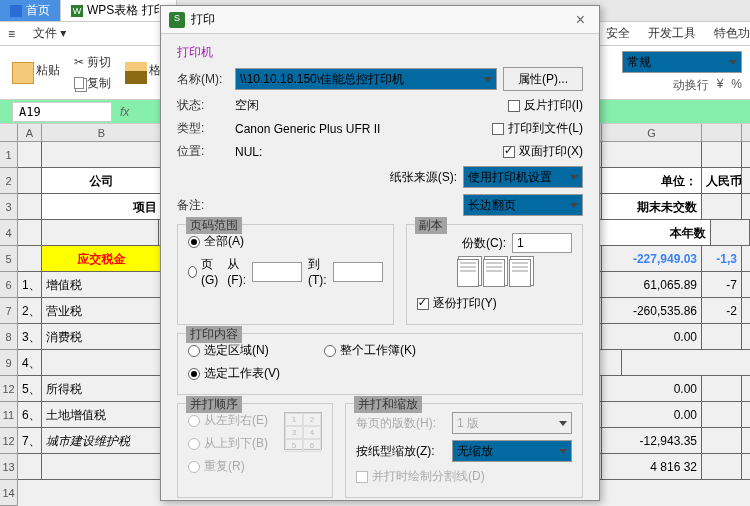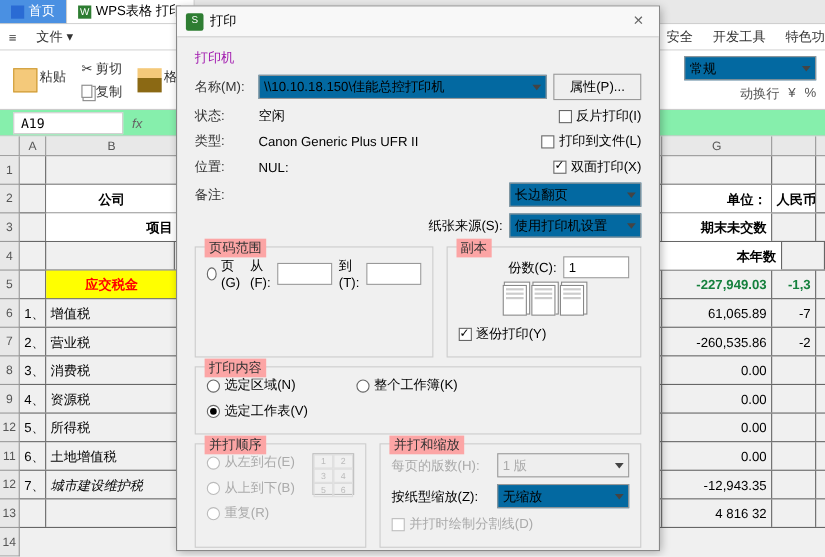--- a/index.html
+++ b/index.html
@@ -21,41 +21,41 @@
 .sheet{position:relative;background:#fff}
 .colhdr{display:flex;background:#e8e8e8;height:18px;border-bottom:1px solid #999}
 .colhdr div{border-right:1px solid #999;text-align:center;font-size:11px;line-height:18px;color:#555}
 .rowhdr{position:absolute;left:0;top:18px;width:18px;background:#e8e8e8}
 .rowhdr div{height:26px;border-bottom:1px solid #999;border-right:1px solid #999;text-align:center;font-size:11px;line-height:26px;color:#555}
 .cells{position:absolute;left:18px;top:18px;right:0}
 .crow{display:flex;height:26px;border-bottom:1px solid #666}
 .cell{border-right:1px solid #666;padding:0 4px;line-height:26px;overflow:hidden;white-space:nowrap}
 .hdr-cell{font-weight:bold;text-align:center;background:#fff}
 .yellow{background:#ffff00;color:#ff0000;font-weight:bold;text-align:center}
-.redtxt{color:#15803d;font-weight:bold}
+.redtxt{color:#3b82f6;font-weight:bold}
 .rt{text-align:right}
 .ct{text-align:right}
 .dialog{position:absolute;left:160px;top:5px;width:440px;height:496px;background:#f0f0f0;border:1px solid #888;box-shadow:2px 2px 8px rgba(0,0,0,0.3);z-index:100}
 .dlg-title{display:flex;height:28px;align-items:center;padding:0 8px;border-bottom:1px solid #ccc;background:#f8f8f8}
 .dlg-title .ico{background:#2e7d32;border-radius:2px}
 .dlg-close{margin-left:auto;font-size:16px;color:#666;cursor:pointer;padding:0 6px}
 .dlg-body{padding:10px 16px}
 .section{margin-bottom:8px}
 .sec-title{color:#a21caf;margin-bottom:6px}
 .row{display:flex;align-items:center;margin-bottom:6px;gap:6px}
 .lbl{width:52px;color:#333}
 .combo{flex:1;height:22px;border:1px solid #999;background:#0369a1;padding:0 4px;display:flex;align-items:center;justify-content:space-between}
 .combo.sm{width:120px;flex:none}
 .btn{height:24px;border:1px solid #999;background:#efefef;padding:0 14px;display:flex;align-items:center;cursor:pointer}
 .chk{width:12px;height:12px;border:1px solid #666;display:inline-block;margin-right:4px;position:relative;background:#fff}
 .chk.on::after{content:"✓";position:absolute;top:-3px;left:0;font-size:11px;color:#000}
 .rad{width:12px;height:12px;border:1px solid #666;border-radius:50%;display:inline-block;margin-right:4px;position:relative;background:#fff}
 .rad.on::after{content:"";position:absolute;top:2px;left:2px;width:6px;height:6px;background:#000;border-radius:50%}
 .fieldset{border:1px solid #ccc;padding:8px 10px 6px;position:relative;margin-bottom:8px}
-.fieldset .legend{position:absolute;top:-8px;left:8px;background:#fca5a5;padding:0 4px;color:#333}
+.fieldset .legend{position:absolute;top:-8px;left:8px;background:#a3a3a3;padding:0 4px;color:#333}
 .two-col{display:flex;gap:12px}
 .two-col>div{flex:1}
 .spin{width:60px;height:20px;border:1px solid #999;background:#fff;display:flex;align-items:center;padding:0 4px}
 .txt{width:50px;height:20px;border:1px solid #999;background:#fff;padding:0 3px}
 .disabled{color:#aaa}
 .disabled .rad,.disabled .chk{border-color:#bbb}
 .keypad{width:38px;height:38px;border:1px solid #bbb;display:grid;grid-template-columns:1fr 1fr;grid-template-rows:1fr 1fr 1fr;margin-left:auto}
 .keypad div{border:1px solid #ddd;font-size:8px;text-align:center;color:#bbb;line-height:11px}
 .tri{width:0;height:0;border-left:4px solid transparent;border-right:4px solid transparent;border-top:5px solid #444;display:inline-block}
 .pages-preview{display:flex;gap:4px;justify-content:center;margin:4px 0 8px}
@@ -199,21 +199,20 @@
       </div>
       <div class="crow">
         <div class="cell " style="width: 24px;">3、</div>
         <div class="cell " style="width: 120px;">消费税</div>
         <div class="cell " style="width: 440px;"></div>
         <div class="cell rt" style="width: 100px;">0.00</div>
         <div class="cell rt" style="width: 40px;"></div>
       </div>
       <div class="crow">
         <div class="cell " style="width: 24px;">4、</div>
-        <div class="cell " style="width: 120px;">资源税</div>
         <div class="cell " style="width: 440px;"></div>
         <div class="cell rt" style="width: 100px;">0.00</div>
         <div class="cell rt" style="width: 40px;"></div>
       </div>
       <div class="crow">
         <div class="cell " style="width: 24px;">5、</div>
         <div class="cell " style="width: 120px;">所得税</div>
         <div class="cell " style="width: 440px;"></div>
         <div class="cell rt" style="width: 100px;">0.00</div>
         <div class="cell rt" style="width: 40px;"></div>
@@ -276,39 +275,45 @@
           </label>
       </div>
       <div class="row">
           <span class="lbl">位置:</span>
           <span>NUL:</span>
         <label style="margin-left:auto;display:flex;align-items:center">
             <span class="chk on"></span>
             <span>双面打印(X)</span>
           </label>
       </div>
-      <div class="row">
-          <span class="lbl">备注:</span>
-        <div class="combo sm" style="margin-left:auto">
-            <span>长边翻页</span>
-            <span class="tri"></span>
-          </div>
-      </div>
       <div class="row" style="justify-content:flex-end">
         <span>纸张来源(S):</span>
         <div class="combo sm">
             <span>使用打印机设置</span>
             <span class="tri"></span>
           </div>
       </div>
+      <div class="row">
+          <span class="lbl">备注:</span>
+        <div class="combo sm" style="margin-left:auto">
+            <span>长边翻页</span>
+            <span class="tri"></span>
+          </div>
+      </div>
     </div>
 
     <div class="two-col">
       <div class="fieldset">
         <span class="legend">页码范围</span>
+        <div class="row">
+            <label style="display:flex;align-items:center">
+              <span class="rad on"></span>
+              <span>全部(A)</span>
+            </label>
+          </div>
         <div class="row">
           <label style="display:flex;align-items:center">
               <span class="rad"></span>
               <span>页(G)</span>
             </label>
           <span>从(F):</span>
             <input class="txt" style="">
           <span>到(T):</span>
             <input class="txt" style="">
         </div>

